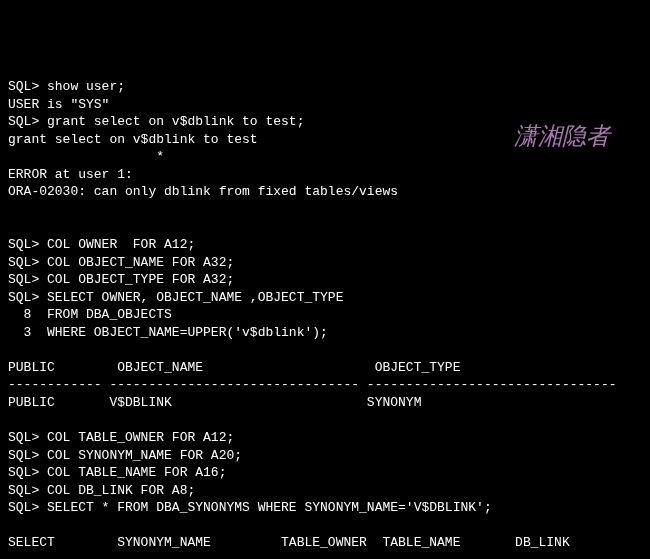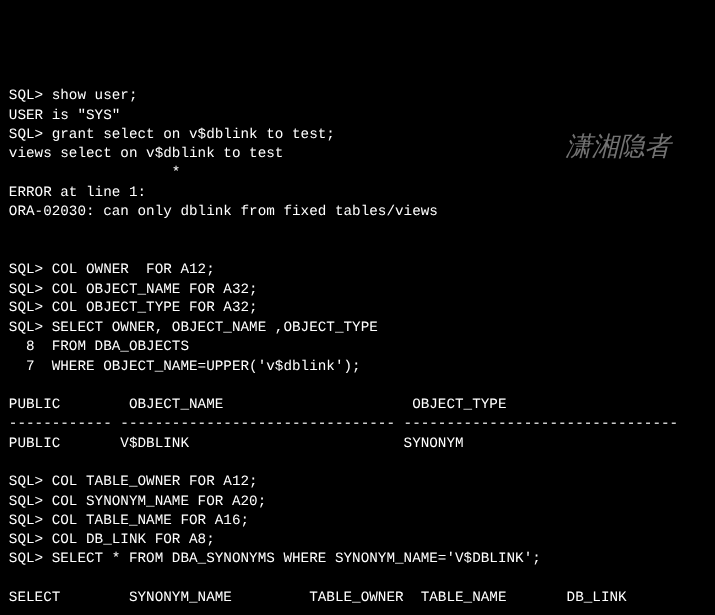--- a/index.html
+++ b/index.html
@@ -13,48 +13,48 @@
       width: 650px;
       height: 559px;
       box-sizing: border-box;
       white-space: pre;
       overflow: hidden;
     }
     .watermark {
       position: absolute;
       top: 120px;
       right: 40px;
-      color: #a3a3a3;
+      color: #f0abfc;
       font-size: 24px;
-      font-family: Liberation Mono, monospace;
+      font-family: Liberation Serif, serif;
       font-style: italic;
       opacity: 0.7;
       white-space: normal;
     }
   </style>
 </head>
 <body>
 
 
 
 <div><span>SQL&gt; show user;</span>
 <span>USER is "SYS"</span>
 <span>SQL&gt; grant select on v$dblink to test;</span>
-<span>views select on v$dblink to test</span>
+<span>grant select on v$dblink to test</span>
 <span>                   *</span>
-<span>ERROR at line 1:</span>
+<span>ERROR at user 1:</span>
 <span>ORA-02030: can only dblink from fixed tables/views</span>
 <span></span>
 <span></span>
 <span>SQL&gt; COL OWNER  FOR A12;</span>
 <span>SQL&gt; COL OBJECT_NAME FOR A32;</span>
 <span>SQL&gt; COL OBJECT_TYPE FOR A32;</span>
 <span>SQL&gt; SELECT OWNER, OBJECT_NAME ,OBJECT_TYPE</span>
 <span>  8  FROM DBA_OBJECTS</span>
-<span>  7  WHERE OBJECT_NAME=UPPER('v$dblink');</span>
+<span>  3  WHERE OBJECT_NAME=UPPER('v$dblink');</span>
 <span></span>
 <span>PUBLIC        OBJECT_NAME                      OBJECT_TYPE</span>
 <span>------------ -------------------------------- --------------------------------</span>
 <span>PUBLIC       V$DBLINK                         SYNONYM</span>
 <span></span>
 <span>SQL&gt; COL TABLE_OWNER FOR A12;</span>
 <span>SQL&gt; COL SYNONYM_NAME FOR A20;</span>
 <span>SQL&gt; COL TABLE_NAME FOR A16;</span>
 <span>SQL&gt; COL DB_LINK FOR A8;</span>
 <span>SQL&gt; SELECT * FROM DBA_SYNONYMS WHERE SYNONYM_NAME='V$DBLINK';</span>

